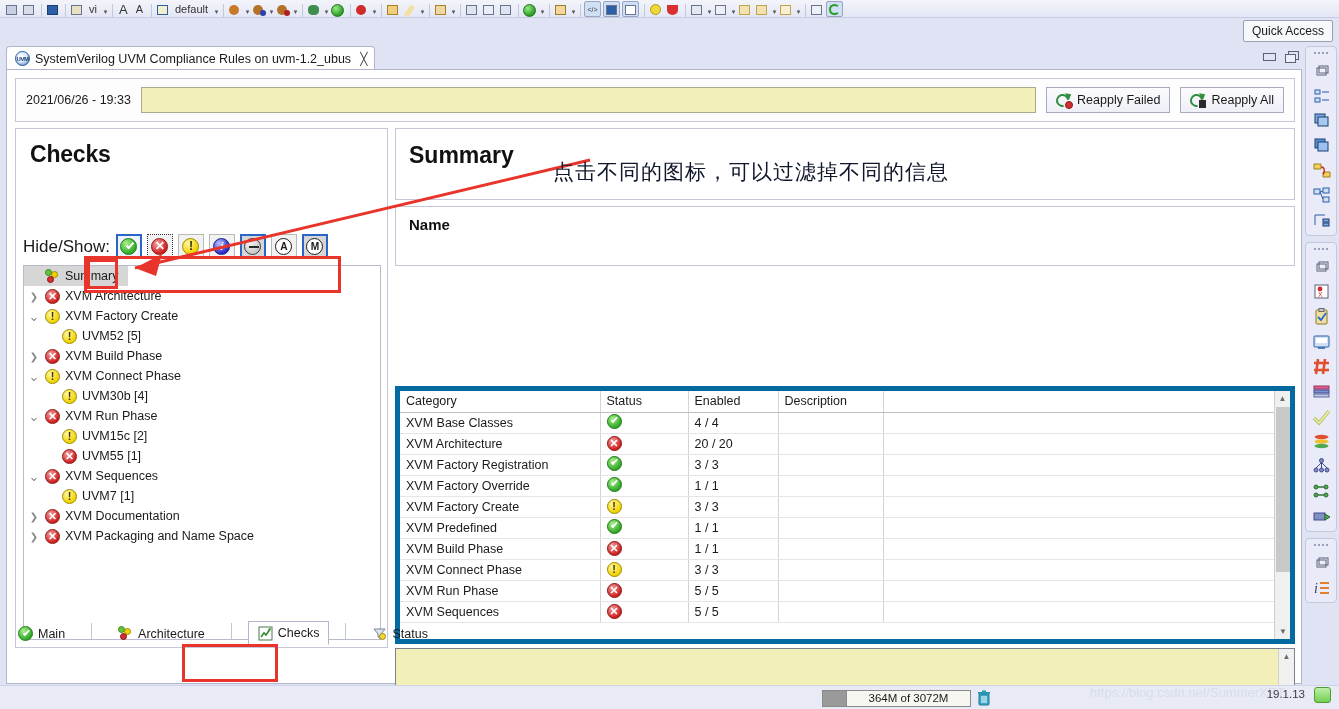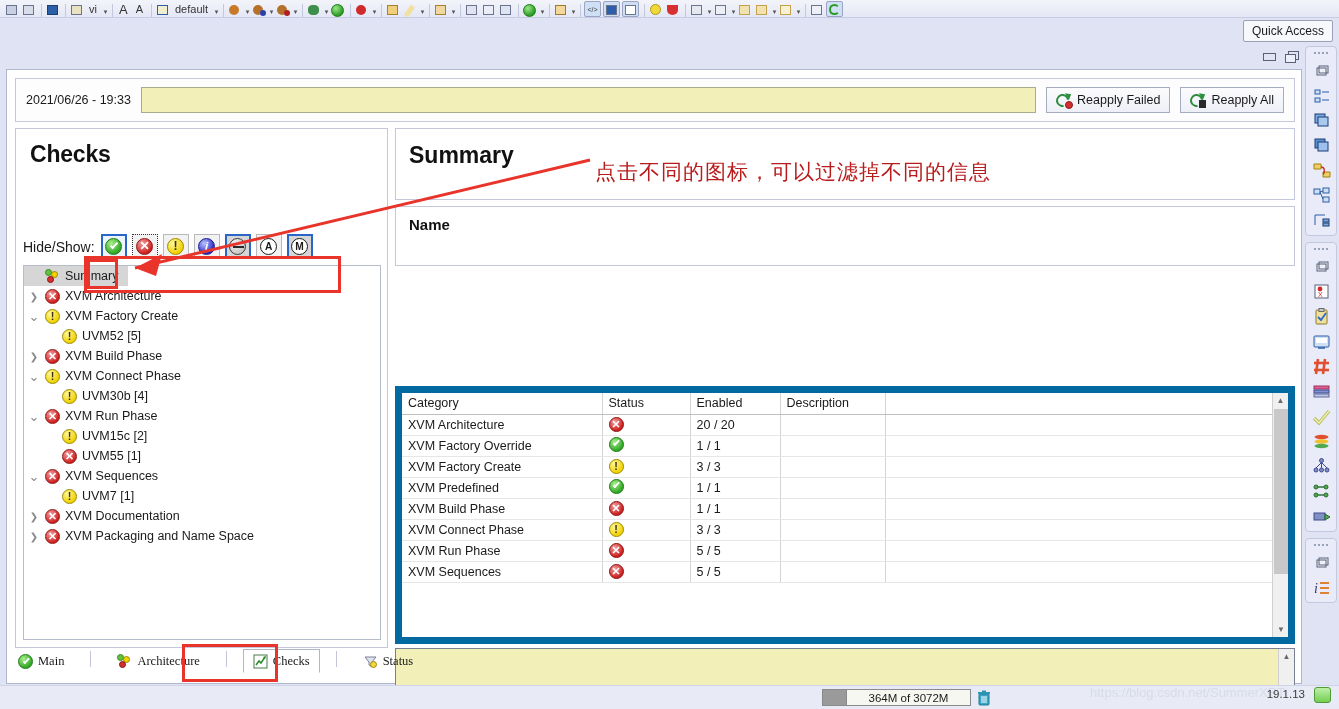--- a/index.html
+++ b/index.html
@@ -114,21 +114,21 @@
     position:absolute; left:7px; top:78px; width:358px; height:22px;
     background:#d9d9d9; border:1px solid #9aa0b5;
     display:flex; align-items:center; justify-content:space-between; padding:0 6px;
     font-size:12.5px; font-style:italic; color:#1a1a1a; cursor:pointer;
   }
   .chev { font-size:10px; color:#333; font-style:normal; }
 
   .hideshow-row {
     position:absolute; left:7px; top:105px; display:flex; align-items:center; gap:6px;
   }
-  .hideshow-label { font-size:14px; color:#1a1a1a; }
+  .hideshow-label { font-size:17px; color:#1a1a1a; }
   .fbtns { display:flex; gap:5px; }
   .fbtn {
     width:26px; height:25px; background:#f2f2f2; border:1px solid #b9b9b9;
     display:flex; align-items:center; justify-content:center; cursor:pointer; position:relative;
   }
   .fbtn.sel { border:2px solid #2a66c8; background:#eef4fd; }
   .fbtn.dotted { border:1px dotted #333; }
   .fbtn.gray { background:#d6d6d6; }
 
   .ico-circ { width:17px; height:17px; border-radius:50%; display:flex; align-items:center; justify-content:center;
@@ -166,34 +166,34 @@
   .sum-r { background:#d43030; border:1px solid #8f1414; left:2px; top:7px; }
 
   
   .summary-head {
     position:absolute; left:388px; top:58px; width:900px; height:72px;
     border:1px solid #c4c8da; background:#fff;
   }
   .summary-title { font-size:23px; font-weight:bold; color:#111; padding:13px 0 0 13px; }
 
   .annot-text {
-    position:absolute; left:595px; top:158px; font-size:21px; color:#b91c1c;
+    position:absolute; left:553px; top:158px; font-size:21px; color:#0f172a;
     font-family:"DejaVu Sans", sans-serif; white-space:nowrap; letter-spacing:1px;
   }
 
   .score-box {
     position:absolute; left:388px; top:136px; width:900px; height:60px;
     border:1px solid #c4c8da; background:#fff; padding:9px 0 0 13px;
   }
   .score-title { font-size:15px; font-weight:bold; color:#111; }
   .score-line { font-size:12.5px; color:#1a1a1a; margin-top:6px; }
 
   .table-wrap {
     position:absolute; left:388px; top:316px; width:900px; height:258px;
-    border:7px solid #0369a1; background:#fff; overflow:hidden;
+    border:5px solid #0369a1; background:#fff; overflow:hidden;
   }
   table.summary-table { border-collapse:collapse; width:883px; table-layout:fixed; }
   table.summary-table th, table.summary-table td {
     border-right:1px solid #d4d4d4; border-bottom:1px solid #e6e6e6;
     font-size:12.5px; color:#1a1a1a; font-weight:normal; height:21px; padding:0 6px;
     text-align:left; overflow:hidden; white-space:nowrap;
   }
   table.summary-table th { border-bottom:1px solid #bfbfbf; }
   .col-cat { width:200px; }
   .col-status { width:88px; }
@@ -215,21 +215,21 @@
   .desc-box {
     position:absolute; left:388px; top:578px; width:900px; height:58px;
     border:1px solid #7a7f92; background:#f2f0b8; overflow:hidden;
   }
   .desc-scroll {
     position:absolute; right:0; top:0; width:16px; height:100%; background:#f0f0f0; border-left:1px solid #cfcfcf;
   }
 
   
   .bottom-tabs {
-    position:absolute; left:8px; top:645px; height:28px; display:flex; align-items:flex-end; gap:16px;font-family:Liberation Serif, serif;
+    position:absolute; left:8px; top:617px; height:28px; display:flex; align-items:flex-end; gap:16px;
   }
   .btab {
     display:flex; align-items:center; gap:5px; height:24px; padding:0 9px;
     font-size:12.5px; color:#1a1a1a; cursor:pointer; border:1px solid transparent;
     border-bottom:none; background:transparent;
   }
   .btab.active { background:#ffffff; border:1px solid #b0b6cc; border-bottom:1px solid #fff; }
   .btab-sep { width:1px; height:16px; background:#c2c6d8; align-self:center; }
 
   .ico-tab { width:15px; height:15px; position:relative; flex:none; }
@@ -244,21 +244,21 @@
   .rgrip span { width:2px;height:2px;background:#9aa0b5;display:block; }
   .rico { width:22px; height:22px; display:flex; align-items:center; justify-content:center; cursor:pointer; position:relative; }
 
   
   .statusbar {
     position:absolute; left:0; bottom:0; width:1339px; height:24px;
     background:#e8eaf6; border-top:1px solid #cfd4e6;
     display:flex; align-items:center;
   }
   .heap {
-    position:absolute; left:822px; top:3px; display:flex; align-items:flex-start; height:18px;
+    position:absolute; left:822px; top:3px; display:flex; align-items:center; height:18px;
   }
   .heap-bar {
     width:24px; height:17px; background:#9a9a9a; border:1px solid #8a8a8a; border-right:none;
   }
   .heap-txt {
     background:#f7f7f2; border:1px solid #8a8a8a; height:17px; width:125px;
     font-size:11.5px; color:#1a1a1a; display:flex; align-items:center; justify-content:center;
   }
   .trash-ico { width:18px; height:18px; margin-left:4px; position:relative; cursor:pointer; }
   .watermark {
@@ -468,20 +468,25 @@
         <span class="tb-ico">
           <span class="ic-dot" style="left:2px;top:2px;width:11px;height:11px;border:2px solid #2a9c22;border-radius:50%;border-right-color:transparent;"></span>
         </span>
       </div>
   </div>
 
   <div class="quick-access">Quick Access</div>
 
   <div class="editor-shell">
     <div class="tabrow">
+      <div class="tab-active">
+        <span class="uvm-badge">UVM</span>
+        <span class="tab-title">SystemVerilog UVM Compliance Rules on uvm-1.2_ubus</span>
+        <span class="tab-close">╳</span>
+      </div>
       <div class="tab-wincontrols">
         <span class="wc wc-min"></span>
         <span class="wc wc-max"></span>
       </div>
     </div>
 
     <div class="editor-body">
 
       <div class="runbar">
         <span class="run-date">2021/06/26 - 19:33</span>
@@ -679,25 +684,43 @@
               <tr id="table-head-row">
                 <th>Category</th>
                 <th>Status</th>
                 <th>Enabled</th>
                 <th>Description</th>
                 <th class="col-rest"></th>
               </tr>
             </thead>
           <tbody id="table-body">
               <tr>
+                <td class="cat">XVM Base Classes</td>
+                <td class="status-cell"><span class="ico-circ ico-green cell-ico" style="flex: 0 0 auto; width: 15px; height: 15px;">
+                    <span style="position:absolute;left:3.5999999999999996px;top:3.9000000000000004px;width:6.9px;height:3.45px;border-left:2px solid #fff;border-bottom:2px solid #fff;transform:rotate(-45deg);"></span>
+                  </span></td>
+                <td class="enabled-cell">4 / 4</td>
+                <td></td>
+                <td class="col-rest"></td>
+              </tr>
+              <tr>
                 <td class="cat">XVM Architecture</td>
                 <td class="status-cell"><span class="ico-circ ico-red cell-ico" style="flex: 0 0 auto; width: 15px; height: 15px;">
                     <span style="font-size:10.799999999999999px;line-height:1;color:#fff;font-weight:bold;">✕</span>
                   </span></td>
                 <td class="enabled-cell">20 / 20</td>
+                <td></td>
+                <td class="col-rest"></td>
+              </tr>
+              <tr>
+                <td class="cat">XVM Factory Registration</td>
+                <td class="status-cell"><span class="ico-circ ico-green cell-ico" style="flex: 0 0 auto; width: 15px; height: 15px;">
+                    <span style="position:absolute;left:3.5999999999999996px;top:3.9000000000000004px;width:6.9px;height:3.45px;border-left:2px solid #fff;border-bottom:2px solid #fff;transform:rotate(-45deg);"></span>
+                  </span></td>
+                <td class="enabled-cell">3 / 3</td>
                 <td></td>
                 <td class="col-rest"></td>
               </tr>
               <tr>
                 <td class="cat">XVM Factory Override</td>
                 <td class="status-cell"><span class="ico-circ ico-green cell-ico" style="flex: 0 0 auto; width: 15px; height: 15px;">
                     <span style="position:absolute;left:3.5999999999999996px;top:3.9000000000000004px;width:6.9px;height:3.45px;border-left:2px solid #fff;border-bottom:2px solid #fff;transform:rotate(-45deg);"></span>
                   </span></td>
                 <td class="enabled-cell">1 / 1</td>
                 <td></td>

